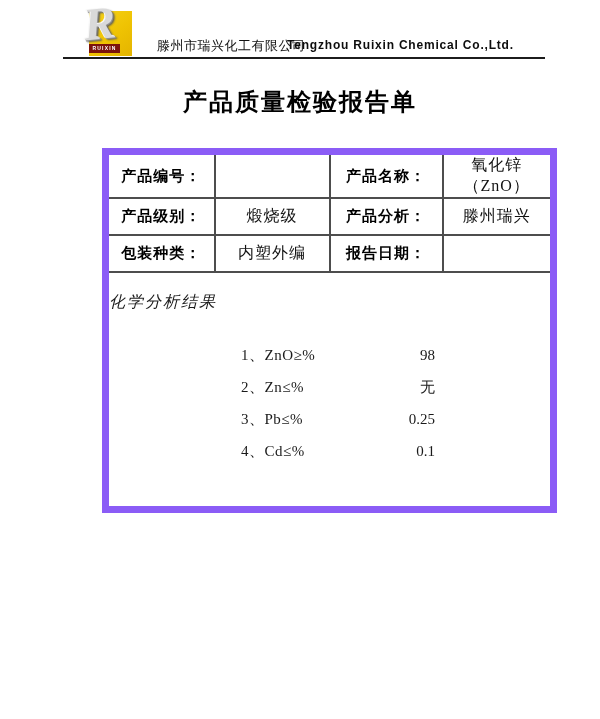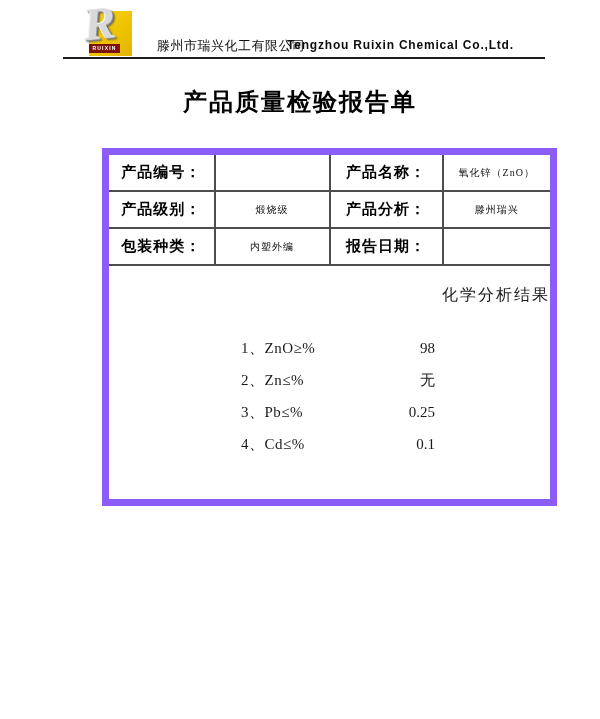--- a/index.html
+++ b/index.html
@@ -43,24 +43,24 @@
     position:absolute;left:102px;top:148px;width:448px;border-collapse:collapse;table-layout:fixed;
     border:7px solid #8b5cf6;
   }
   table.report td{border:2px solid #4d4d4d;padding:0;}
   td.lbl{
     height:35px;text-align:center;vertical-align:middle;
     font-family:"Liberation Sans","DejaVu Sans",sans-serif;font-weight:bold;font-size:15px;
     letter-spacing:1px;color:#000;
   }
   td.val{
-    height:35px;text-align:center;vertical-align:middle;font-size:10px;letter-spacing:1px;color:#111;
+    height:35px;text-align:center;vertical-align:middle;font-size:16px;letter-spacing:1px;color:#111;
   }
   td.chem{height:233px;vertical-align:top;}
-  .chem-heading{margin-top:18px;text-align:right;font-size:16px;letter-spacing:2px;line-height:22px;}
+  .chem-heading{margin-top:18px;text-align:left;font-size:16px;letter-spacing:2px;line-height:22px;font-style:italic;}
   .chem-items{margin-top:26px;}
   .chem-item{position:relative;height:32px;line-height:32px;font-size:15px;}
   .chem-item .ci-label{margin-left:132px;letter-spacing:0.5px;}
   .chem-item .ci-value{position:absolute;right:115px;top:0;}
   td.remarks{height:66px;vertical-align:top;font-size:15px;}
   .remarks-label{display:inline-block;margin:6px 0 0 4px;letter-spacing:1px;}
   td.signs{height:92px;position:relative;font-size:15px;}
   .sign{position:absolute;top:50%;transform:translateY(-50%);letter-spacing:1px;white-space:nowrap;}
   .sign-review{left:3px;}
   .sign-proofread{left:150px;}

